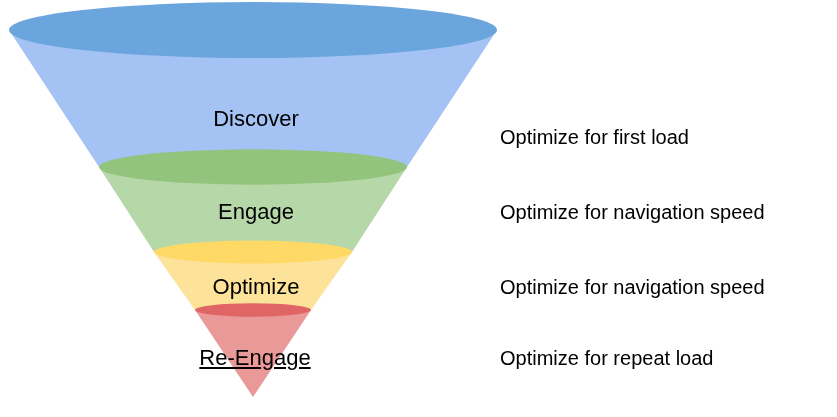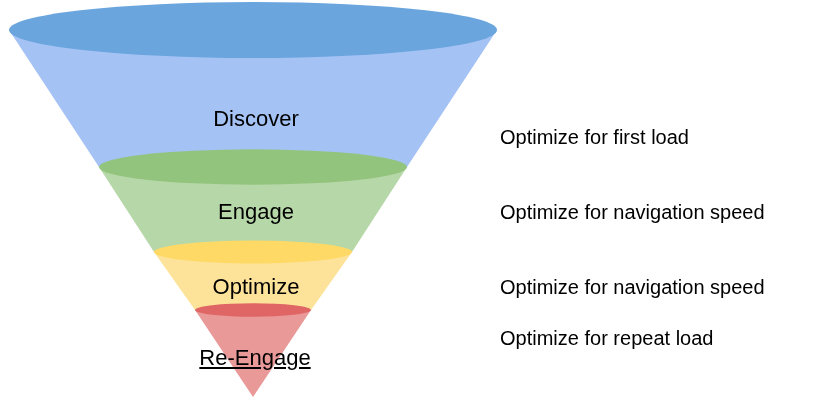--- a/index.html
+++ b/index.html
@@ -79,15 +79,15 @@
   </svg>
 
   <div class="stage-label" style="left:256px; top:119px;">Discover</div>
   <div class="stage-label" style="left:256px; top:212px;text-align:center;">Engage</div>
   <div class="stage-label" style="left:256px; top:287px;">Optimize</div>
   <div class="stage-label" style="left:255px; top:358px;text-decoration:underline;">Re-Engage</div>
 
   <div class="annotation-label" style="left:500px; top:137px;">Optimize for first load</div>
   <div class="annotation-label" style="left:500px; top:212px;">Optimize for navigation speed</div>
   <div class="annotation-label" style="left:500px; top:287px;">Optimize for navigation speed</div>
-  <div class="annotation-label" style="left:500px; top:338px;">Optimize for repeat load</div>
+  <div class="annotation-label" style="left:500px; top:358px;">Optimize for repeat load</div>
 
 </div>
 
 </body></html>

